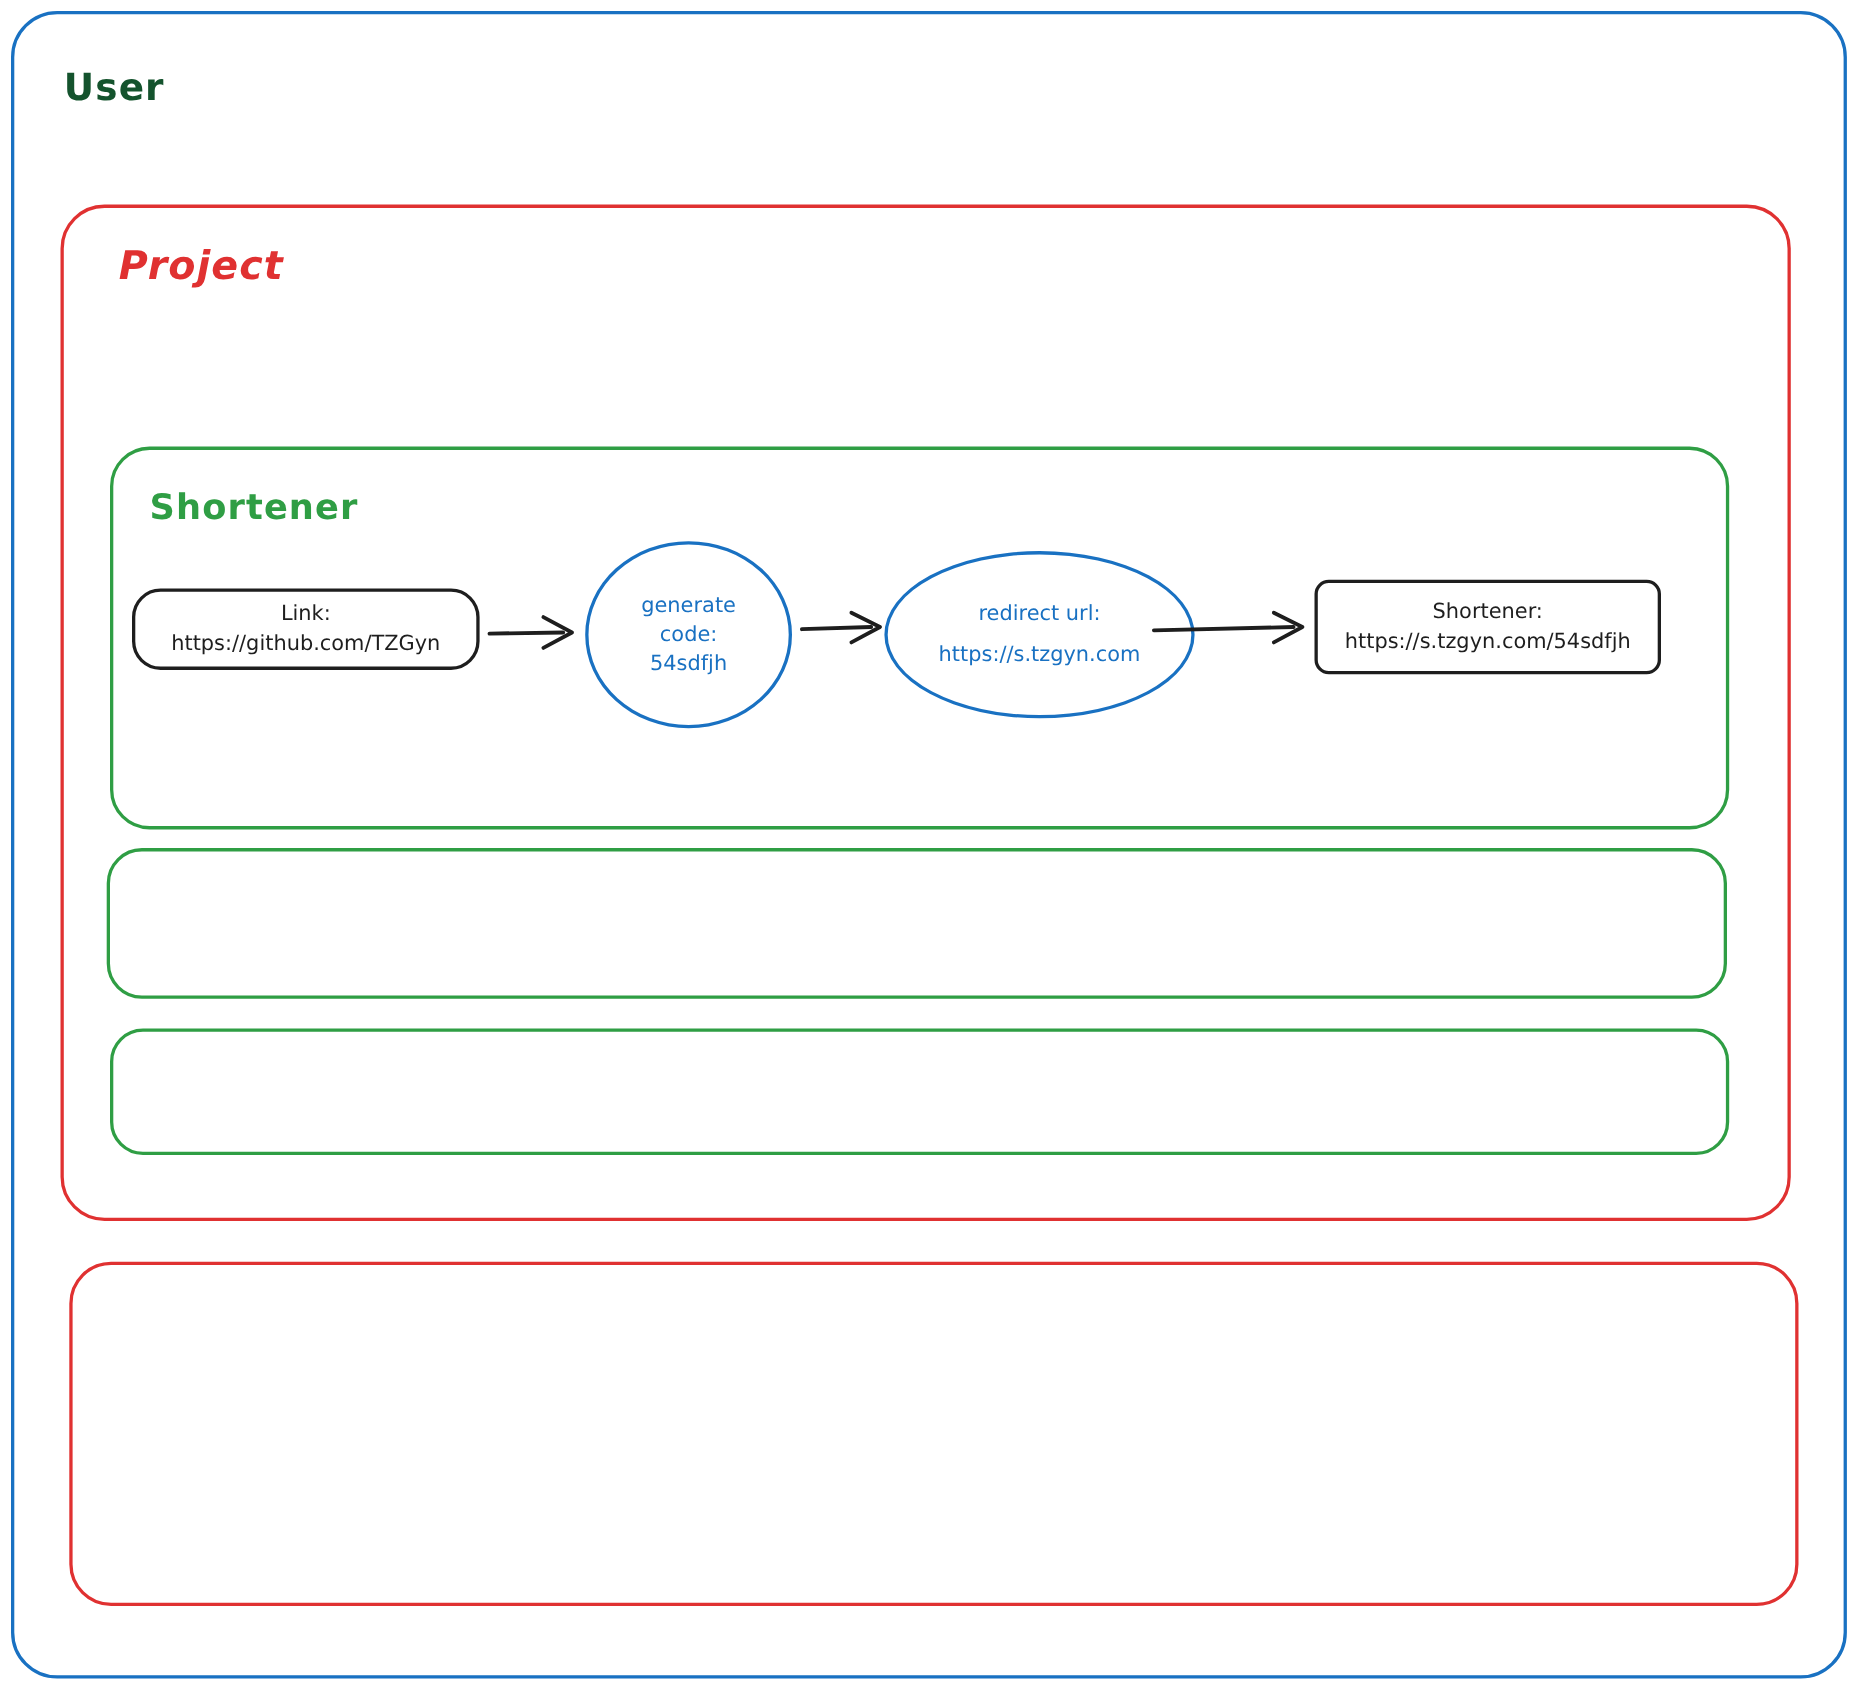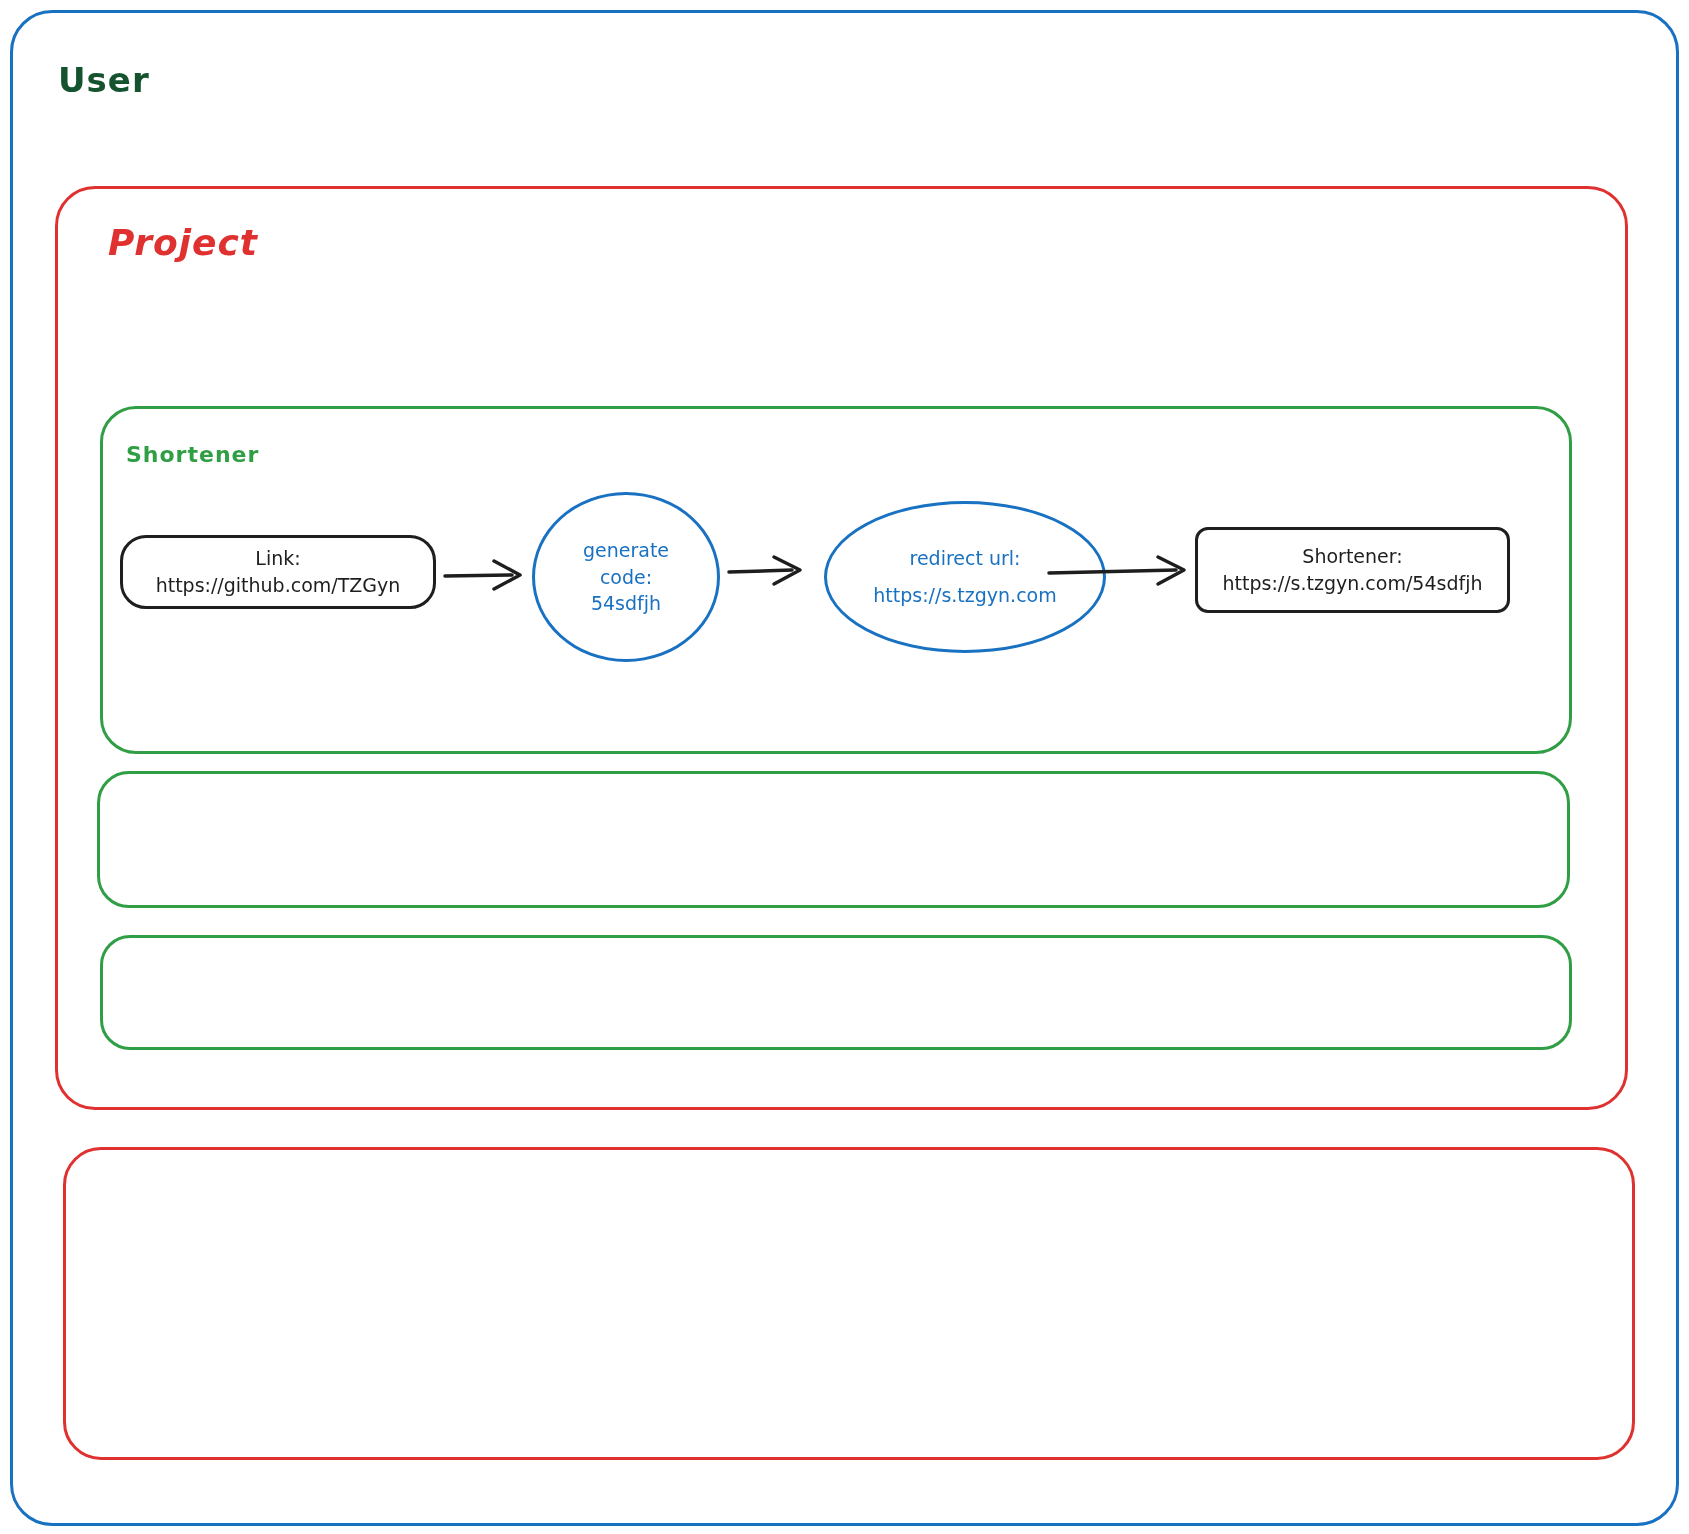--- a/index.html
+++ b/index.html
@@ -61,22 +61,22 @@
     font-size: 34px;
     color: #14532d;
   }
   .label-project {
     left: 108px; top: 222px;
     font-size: 36px;
     color: #e03131;
     font-style: italic;
   }
   .label-shortener {
-    left: 126px; top: 442px;
-    font-size: 22px;
+    left: 136px; top: 442px;
+    font-size: 32px;
     color: #2f9e44;
   }
   .flow-node {
     position: absolute;
     box-sizing: border-box;
     display: flex;
     flex-direction: column;
     align-items: center;
     justify-content: center;
     text-align: center;
@@ -90,21 +90,21 @@
   }
   .node-link { left: 120px; top: 535px; width: 316px; height: 74px; }
   .node-result { left: 1195px; top: 527px; width: 315px; height: 86px; border-radius: 13px; }
   .node-round {
     border: 3.5px solid #1971c2;
     border-radius: 50%;
     color: #1971c2;
     font-size: 19px;
   }
   .node-generate { left: 532px; top: 492px; width: 188px; height: 170px; }
-  .node-redirect { left: 824px; top: 501px; width: 282px; height: 152px; gap: 10px; }
+  .node-redirect { left: 804px; top: 501px; width: 282px; height: 152px; gap: 10px; }
   .flow-arrow {
     position: absolute;
   }
   .arrow-1 { left: 442px; top: 552px; }
   .arrow-2 { left: 726px; top: 547px; }
   .arrow-3 { left: 1046px; top: 547px; }
   .node-line { display: block; }
 </style>
 </head>
 <body>

